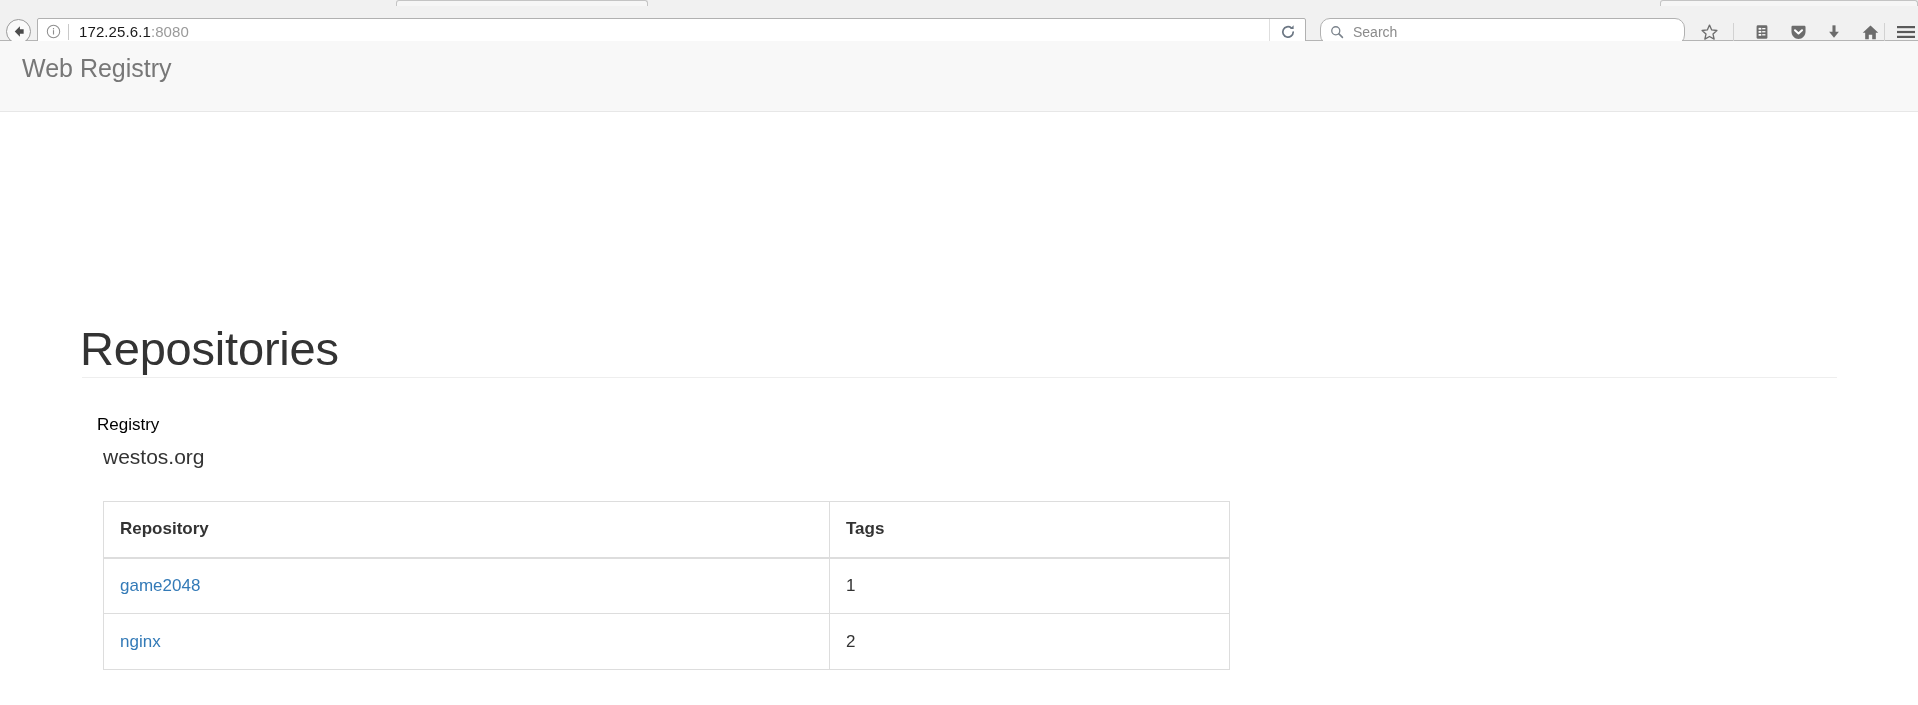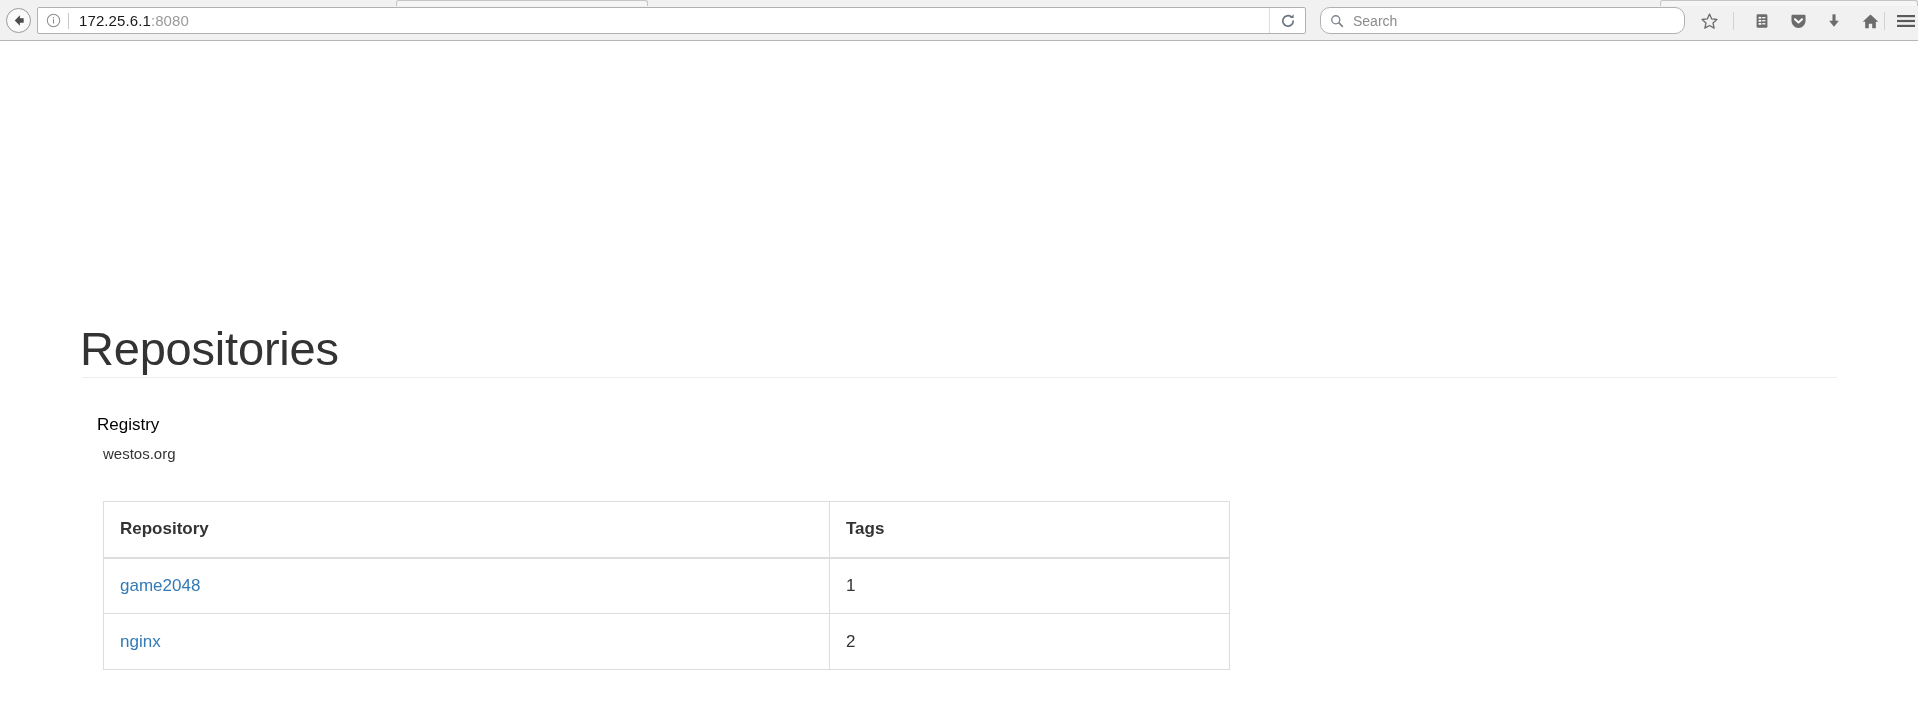--- a/index.html
+++ b/index.html
@@ -23,21 +23,21 @@
     background: #f6f6f6;
     border-left: 1px solid #c4c4c4;
     border-right: 1px solid #c4c4c4;
     border-top: 1px solid #c4c4c4;
     border-radius: 3px 3px 0 0;
   }
   #tab-stub-1 { left: 396px; width: 252px; }
   #tab-stub-2 { left: 1660px; width: 258px; }
 
   #nav-toolbar {
-    position: absolute; top: 4px; left: 0;
+    position: absolute; top: 15px; left: 0;
     width: 1918px; height: 33px;
   }
   #back-button {
     position: absolute; left: 6px; top: 4px;
     width: 25px; height: 25px;
     border: 1px solid #9a9a9a;
     border-radius: 50%;
     background: #fafafa;
     display: flex; align-items: center; justify-content: center;
   }
@@ -127,21 +127,21 @@
     position: absolute; left: 82px; top: 336px;
     width: 1755px; height: 1px; background: #eeeeee;
   }
 
   #registry-label {
     position: absolute; left: 97px; top: 374px;
     font-size: 17px; color: #000000; font-weight: normal;
   }
   #registry-value {
     position: absolute; left: 103px; top: 404px;
-    font-size: 15px; color: #333333;
+    font-size: 21px; color: #333333;
   }
 
   #repo-table {
     position: absolute; left: 103px; top: 460px;
     width: 1126px;
     border-collapse: collapse;
     table-layout: fixed;
   }
   #repo-table th, #repo-table td {
     border: 1px solid #dddddd;
@@ -251,20 +251,23 @@
         <rect x="1" y="6.9" width="18" height="2.2" fill="#5a5a5a"></rect>
         <rect x="1" y="11.8" width="18" height="2.2" fill="#5a5a5a"></rect>
       </svg>
     </div>
 
   </div>
 </div>
 
 <div id="page">
 
+  <div id="navbar">
+    <div id="navbar-brand">Web Registry</div>
+  </div>
 
 
   <h1 id="page-title">Repositories</h1>
   <div id="title-rule"></div>
 
   <div id="registry-label">Registry</div>
   <div id="registry-value">westos.org</div>
 
   <table id="repo-table">
     <thead>

